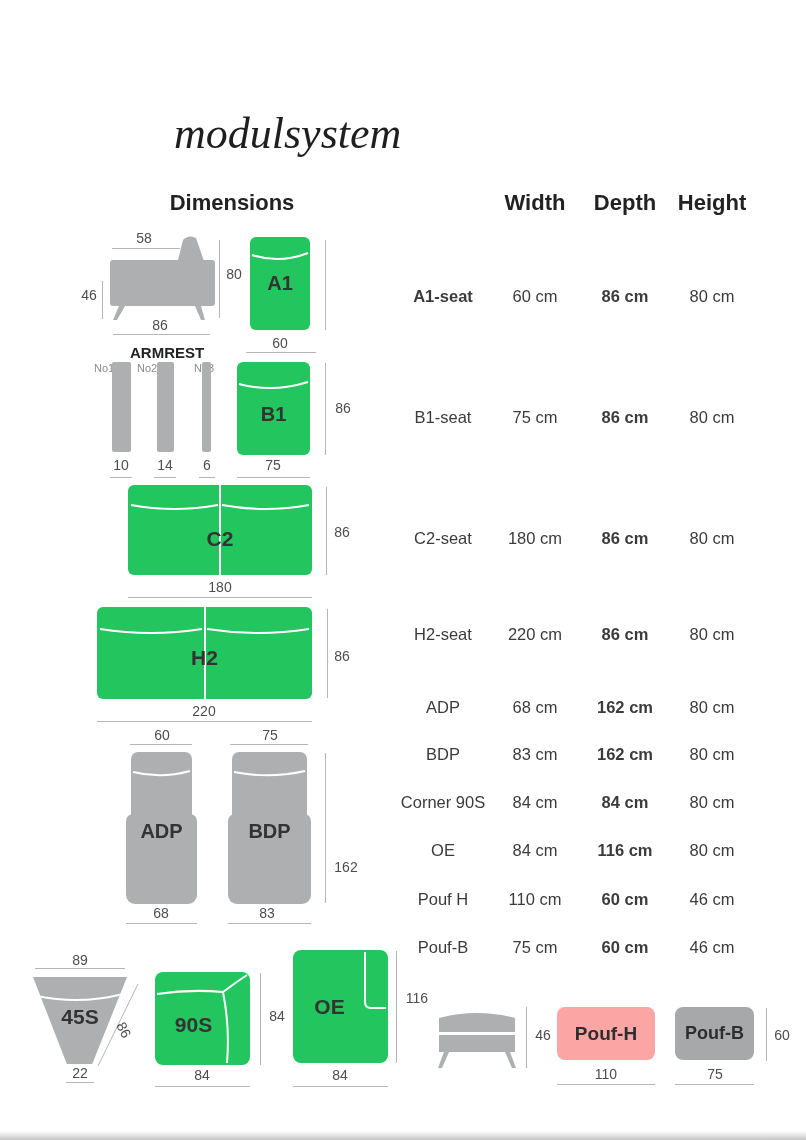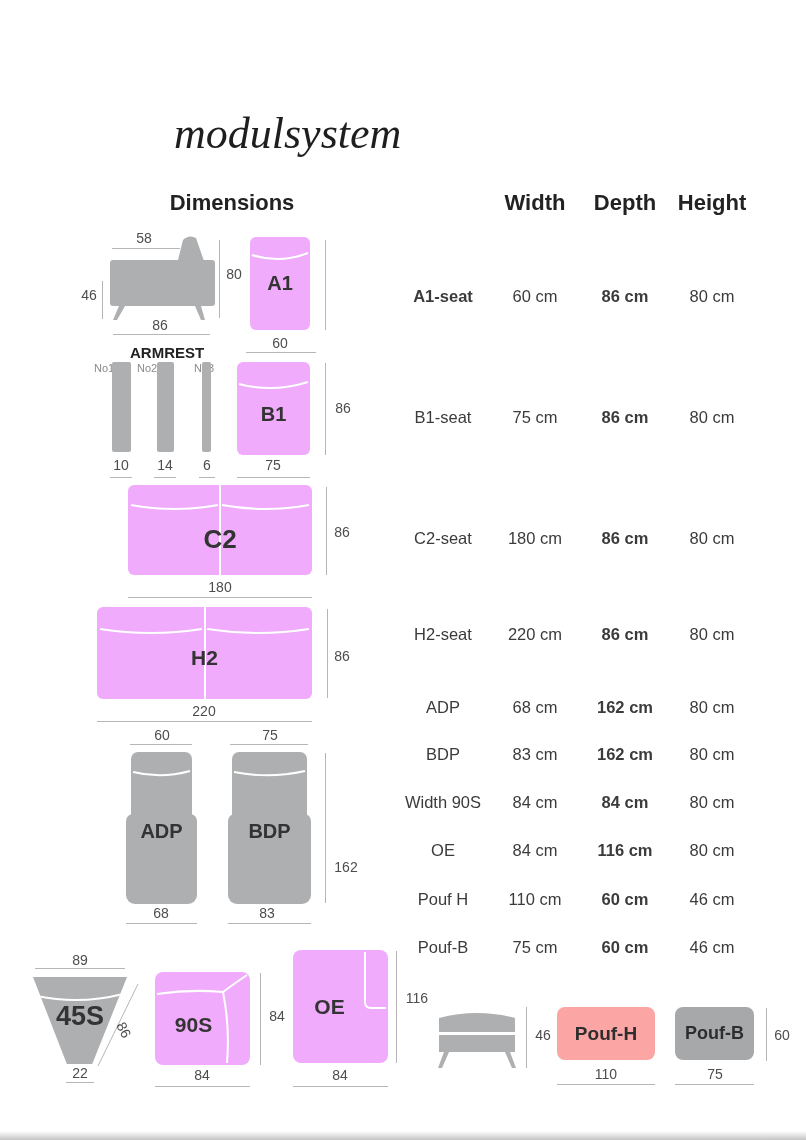--- a/index.html
+++ b/index.html
@@ -14,21 +14,21 @@
   .trow span{position:absolute;font-size:16.5px;color:#3b3b3b;text-align:center;white-space:nowrap;}
   .c-label{left:373px;width:140px;}
   .c-width{left:480px;width:110px;}
   .c-depth{left:570px;width:110px;font-weight:bold;}
   .c-height{left:657px;width:110px;}
   
   .dim{position:absolute;font-size:14px;color:#4d4d4d;white-space:nowrap;text-align:center;}
   .dl-h{position:absolute;height:1px;background:#b6b6b6;}
   .dl-v{position:absolute;width:1px;background:#b6b6b6;}
   
-  .mod{position:absolute;background:#f0abfc;display:flex;align-items:center;justify-content:center;}
+  .mod{position:absolute;background:#22c55e;display:flex;align-items:center;justify-content:center;}
   .mlab{font-weight:bold;color:#333;position:relative;z-index:2;}
   .seam{position:absolute;left:0;top:0;width:100%;height:100%;pointer-events:none;}
   .divider{position:absolute;top:0;bottom:0;width:2px;background:#fff;left:50%;margin-left:-1px;}
   .bar{position:absolute;background:#adafb1;border-radius:2px;}
   .nolab{position:absolute;font-size:11px;color:#8a8a8a;}
   .armrest-title{position:absolute;font-weight:bold;font-size:15px;color:#222;}
   .edge-fade{position:absolute;left:0;right:0;bottom:0;height:9px;
              background:linear-gradient(to bottom,rgba(120,120,120,0) 0%,rgba(90,90,90,0.35) 100%);}
 </style>
 </head>
@@ -75,21 +75,21 @@
     <span class="c-depth" style="top:698px;">162 cm</span>
     <span class="c-height" style="top:698px;">80 cm</span>
   </div>
   <div class="trow">
     <span class="c-label" style="top:745px;">BDP</span>
     <span class="c-width" style="top:745px;">83 cm</span>
     <span class="c-depth" style="top:745px;">162 cm</span>
     <span class="c-height" style="top:745px;">80 cm</span>
   </div>
   <div class="trow">
-    <span class="c-label" style="top:793px;">Width 90S</span>
+    <span class="c-label" style="top:793px;">Corner 90S</span>
     <span class="c-width" style="top:793px;">84 cm</span>
     <span class="c-depth" style="top:793px;">84 cm</span>
     <span class="c-height" style="top:793px;">80 cm</span>
   </div>
   <div class="trow">
     <span class="c-label" style="top:841px;">OE</span>
     <span class="c-width" style="top:841px;">84 cm</span>
     <span class="c-depth" style="top:841px;">116 cm</span>
     <span class="c-height" style="top:841px;">80 cm</span>
   </div>
@@ -158,21 +158,21 @@
   <div class="dl-v" style="left:325px;top:363px;height:92px;"></div>
   <div class="dim" style="left:259px;top:457px;width:28px;">75</div>
   <div class="dl-h" style="left:237px;top:477px;width:73px;"></div>
 
   <div class="mod" style="left:128px;top:485px;width:184px;height:90px;border-radius:6px;">
     <svg class="seam" viewBox="0 0 184 90">
       <path d="M3,20 Q46,28 90,20" stroke="#fff" stroke-width="2" fill="none"></path>
       <path d="M94,20 Q138,28 181,20" stroke="#fff" stroke-width="2" fill="none"></path>
     </svg>
     <div class="divider"></div>
-    <span class="mlab" style="font-size:26px;margin-top:18px;">C2</span>
+    <span class="mlab" style="font-size:21px;margin-top:18px;">C2</span>
   </div>
   <div class="dim" style="left:330px;top:524px;width:24px;">86</div>
   <div class="dl-v" style="left:326px;top:487px;height:88px;"></div>
   <div class="dim" style="left:200px;top:579px;width:40px;">180</div>
   <div class="dl-h" style="left:128px;top:597px;width:184px;"></div>
 
   <div class="mod" style="left:97px;top:607px;width:215px;height:92px;border-radius:6px;">
     <svg class="seam" viewBox="0 0 215 92">
       <path d="M3,22 Q54,30 105,22" stroke="#fff" stroke-width="2" fill="none"></path>
       <path d="M110,22 Q161,30 212,22" stroke="#fff" stroke-width="2" fill="none"></path>
@@ -213,21 +213,21 @@
   <div class="dim" style="left:328px;top:819px;width:36px;margin-top:40px;">162</div>
   <div class="dl-v" style="left:325px;top:753px;height:150px;"></div>
 
   <div class="dim" style="left:66px;top:952px;width:28px;">89</div>
   <div class="dl-h" style="left:35px;top:968px;width:90px;"></div>
   <div style="position:absolute;left:33px;top:977px;width:94px;height:87px;background:#adafb1;
               clip-path:polygon(0% 0%,100% 0%,63% 100%,36% 100%);display:flex;align-items:center;justify-content:center;">
     <svg class="seam" viewBox="0 0 94 87">
       <path d="M4,19 Q47,28 90,17" stroke="#fff" stroke-width="2" fill="none"></path>
     </svg>
-    <span class="mlab" style="font-size:27px;margin-bottom:8px;">45S</span>
+    <span class="mlab" style="font-size:21px;margin-bottom:8px;">45S</span>
   </div>
   <svg style="position:absolute;left:94px;top:980px;" width="48" height="90">
     <line x1="44" y1="4" x2="4" y2="86" stroke="#b6b6b6" stroke-width="1"></line>
   </svg>
   <div class="dim" style="left:112px;top:1022px;width:24px;transform:rotate(63deg);">86</div>
   <div class="dim" style="left:66px;top:1065px;width:28px;">22</div>
   <div class="dl-h" style="left:66px;top:1082px;width:28px;"></div>
 
   <div class="mod" style="left:155px;top:972px;width:95px;height:93px;border-radius:8px;">
     <svg class="seam" viewBox="0 0 95 93">

